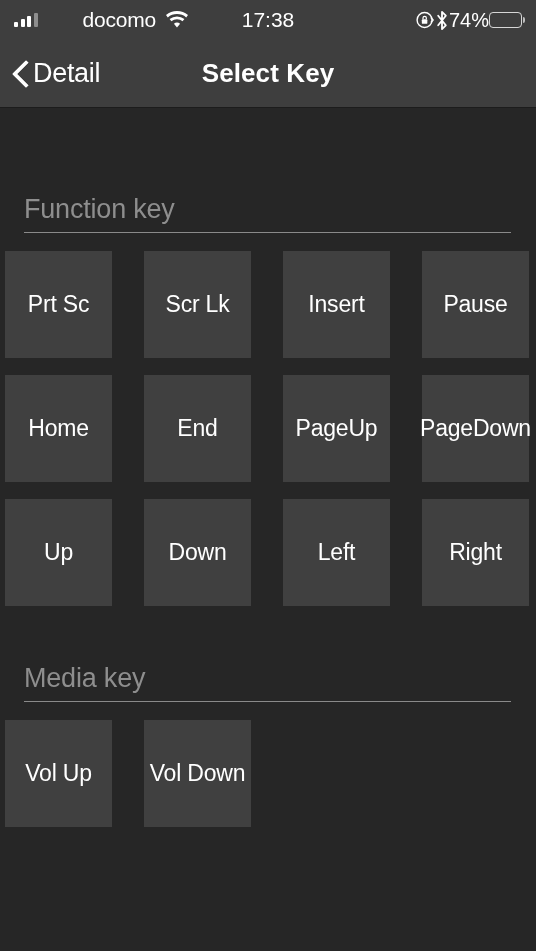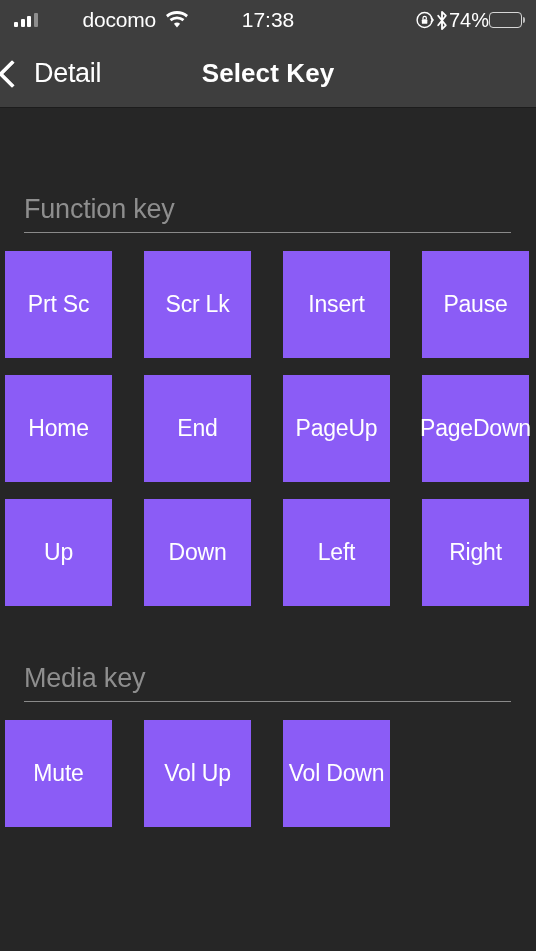--- a/index.html
+++ b/index.html
@@ -110,26 +110,26 @@
   
   .nav-bar {
     position: relative;
     height: 68px;
     background: #3e3e3e;
     border-bottom: 1px solid #1c1c1c;
     box-sizing: border-box;
   }
   .nav-back {
     position: absolute;
-    left: 0;
+    left: 14px;
     top: 0;
     height: 67px;
     display: flex;
     align-items: center;
-    gap: 19px;
+    gap: 4px;
     color: #ffffff;
     cursor: pointer;
   }
   .chevron-left {
     width: 15px;
     height: 28px;
     position: relative;
     flex: none;
   }
   .chevron-left::before {
@@ -186,21 +186,21 @@
   }
   .key-grid {
     display: grid;
     grid-template-columns: repeat(4, 107px);
     column-gap: 32px;
     row-gap: 17px;
     margin-top: 18px;
   }
   .key-btn {
     height: 107px;
-    background: #8b5cf6;
+    background: #404040;
     display: flex;
     align-items: center;
     justify-content: center;
     color: #ffffff;
     font-size: 23px;
     font-weight: 400;
     letter-spacing: -0.2px;
     white-space: nowrap;
     cursor: pointer;
     box-sizing: border-box;
@@ -283,19 +283,18 @@
       <div class="key-btn">Left</div>
       <div class="key-btn">Right</div>
     </div>
   </div>
 
   <div style="height:57px"></div>
 
   <div class="section">
     <div class="section-header">Media key</div>
     <div class="key-grid">
-      <div class="key-btn">Mute</div>
       <div class="key-btn">Vol Up</div>
       <div class="key-btn">Vol Down</div>
     </div>
   </div>
 
 </div>
 
 </body></html>

